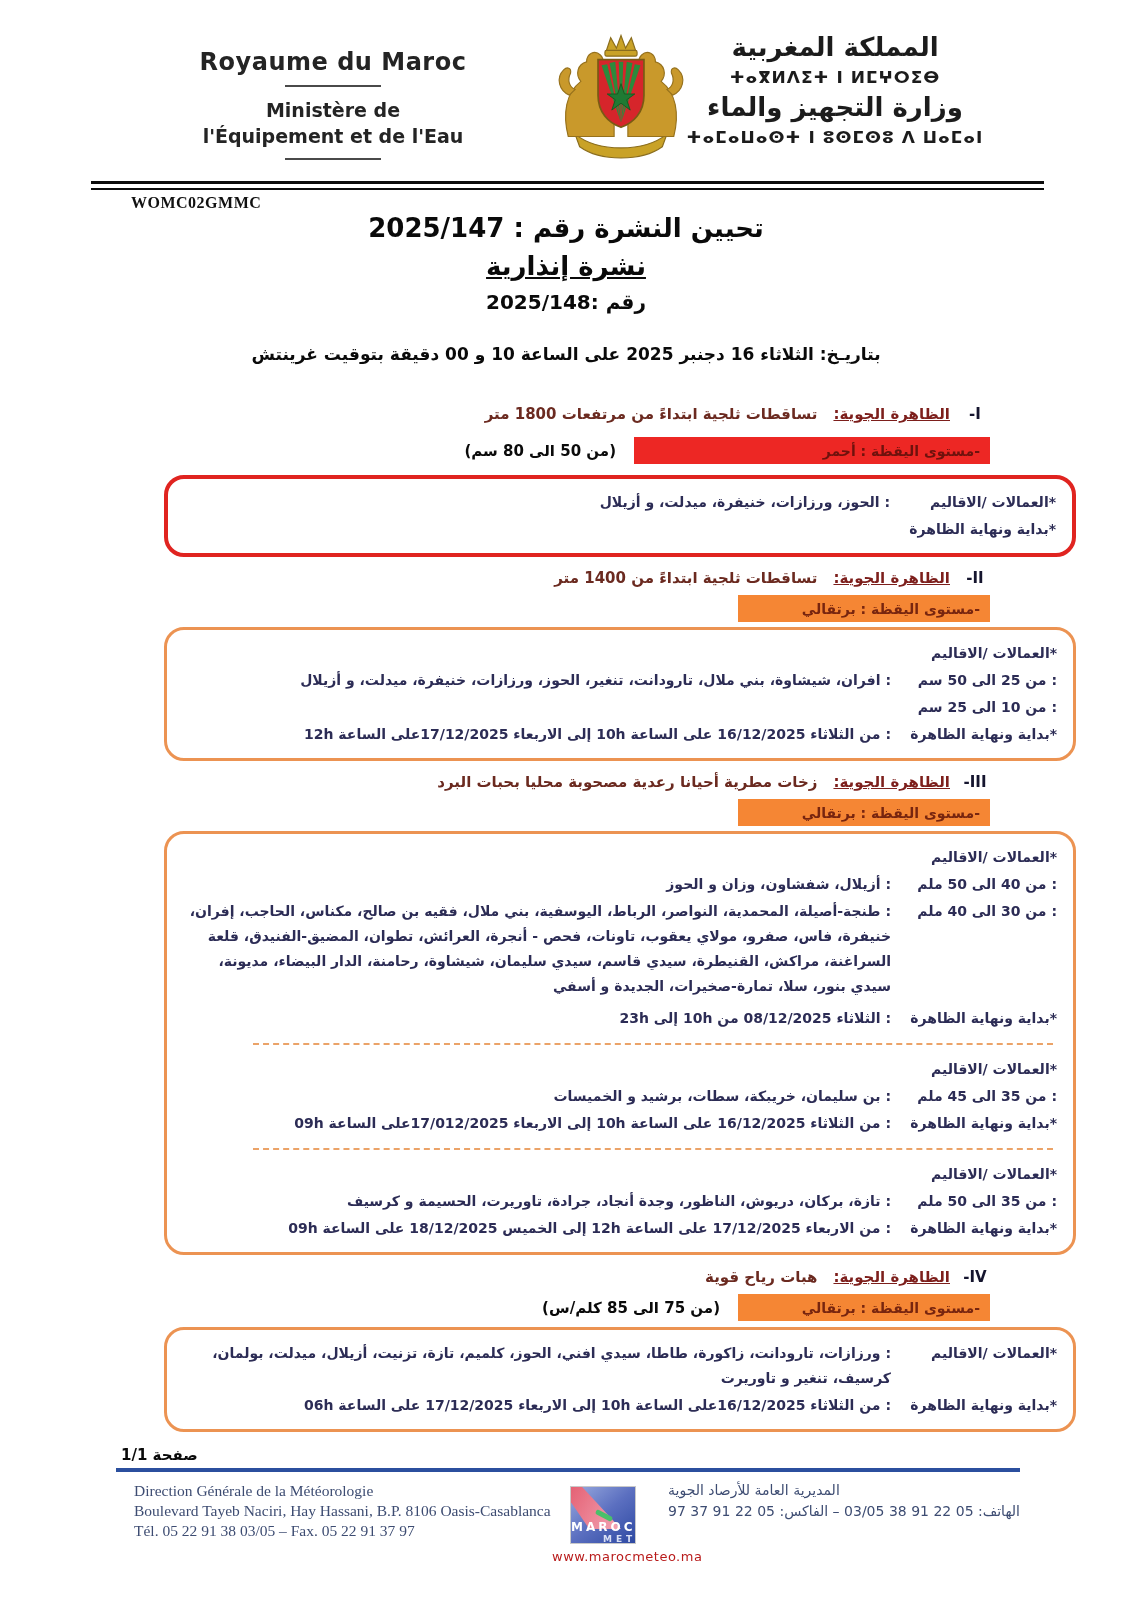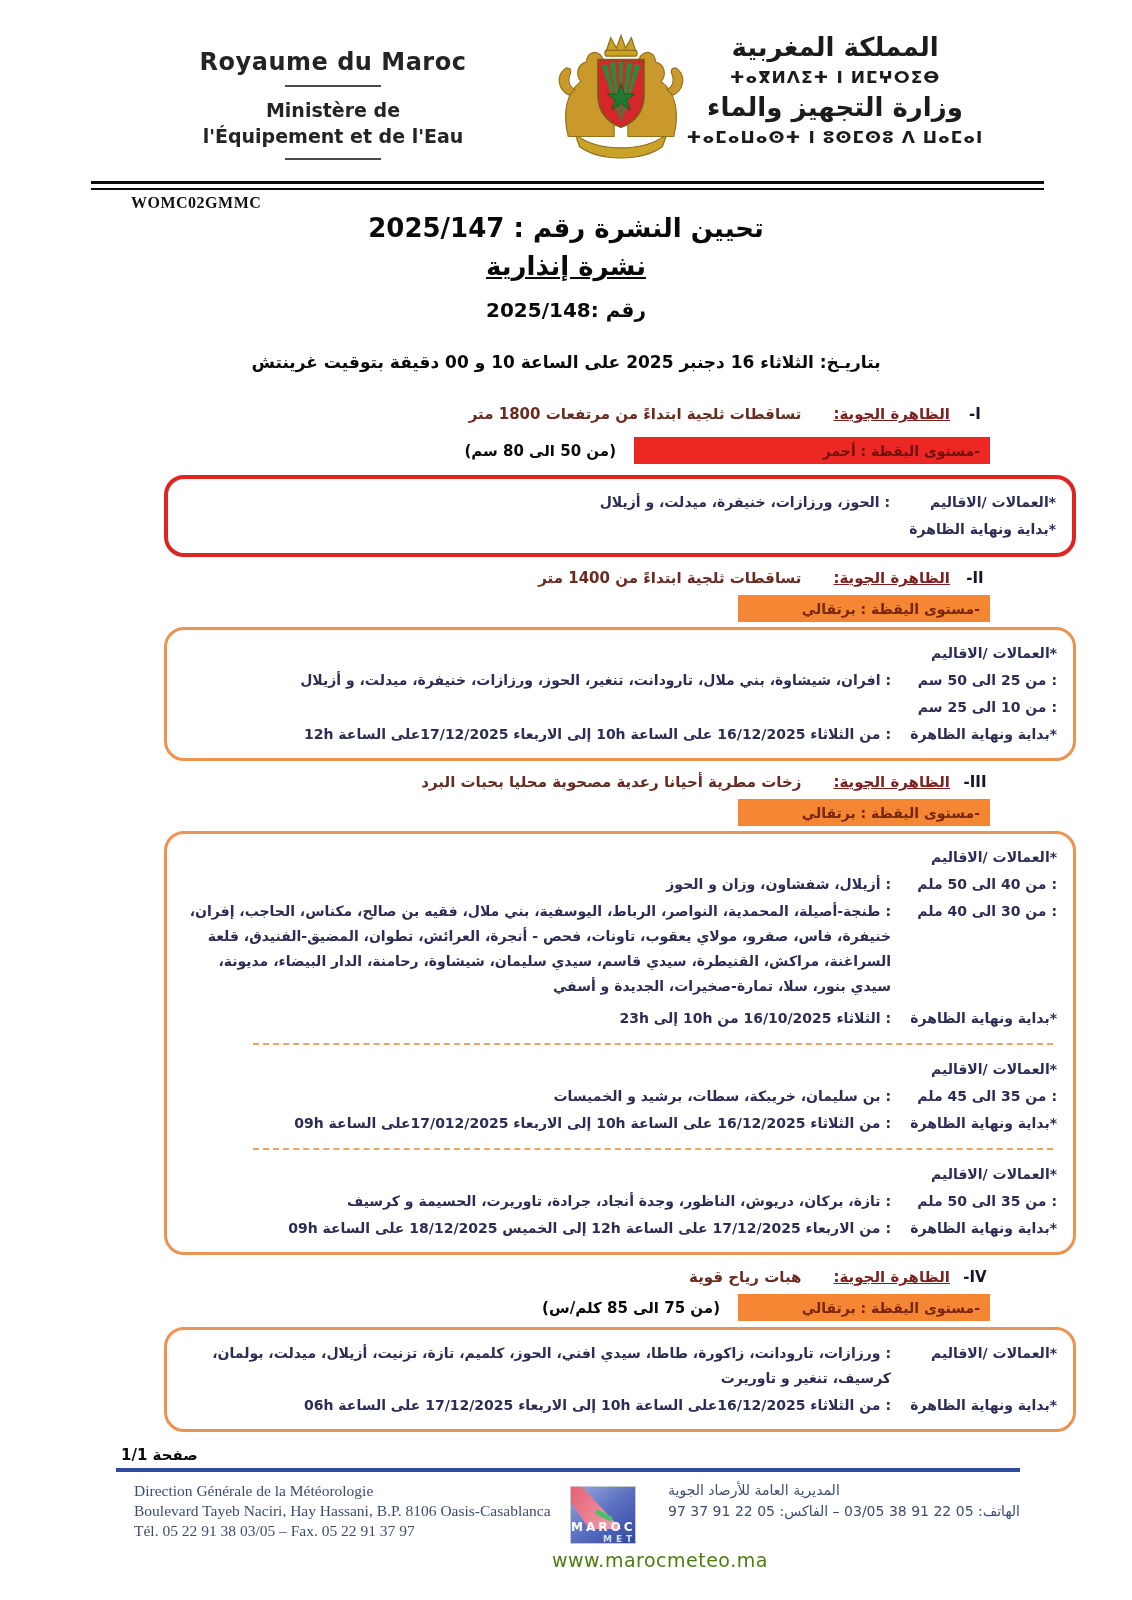--- a/index.html
+++ b/index.html
@@ -14,27 +14,27 @@
   .hdr-left .l2,.hdr-left .l3{font-size:19px;font-weight:bold;line-height:26px;}
   .crest{position:absolute;left:500px;top:24px;}
   .hdr-right{position:absolute;right:86px;top:30px;width:330px;text-align:center;direction:rtl;color:#1c1c1c;}
   .hdr-right .ar{font-size:26px;font-weight:bold;line-height:34px;}
   .hdr-right .tif{font-size:17px;font-weight:bold;letter-spacing:1px;line-height:26px;direction:ltr;}
   .sep{position:absolute;top:181px;left:45px;right:42px;height:4px;border-top:3px solid #0c0c0c;border-bottom:2px solid #0c0c0c;}
   .doc-code{position:absolute;left:85px;top:194px;font-family:"Liberation Serif",serif;font-weight:bold;font-size:16px;letter-spacing:.5px;color:#111;}
   
   .titleblock{position:absolute;top:213px;left:0;right:0;text-align:center;direction:rtl;color:#0a0a0a;}
   .t1{font-size:26px;font-weight:bold;margin-bottom:8px;}
-  .t2{font-size:26px;font-weight:bold;text-decoration:underline;margin-bottom:17px;}
+  .t2{font-size:26px;font-weight:bold;text-decoration:underline;margin-bottom:9px;}
   .t3{font-size:20px;font-weight:bold;margin-bottom:30px;}
   .tdate{font-size:17px;font-weight:bold;}
   
   .sec-head{position:absolute;left:100px;right:96px;direction:rtl;display:flex;gap:10px;align-items:flex-start;font-weight:bold;font-size:15px;}
   .numeral{flex:0 0 30px;direction:ltr;text-align:center;color:#15152e;}
-  .phen-label{color:#7d1f1c;text-decoration:underline;white-space:nowrap;margin-left:22px;}
+  .phen-label{color:#7d1f1c;text-decoration:underline;white-space:nowrap;margin-left:6px;}
   .phen-desc{color:#6b2a20;}
   .vig-row{position:absolute;left:100px;right:96px;direction:rtl;display:flex;align-items:center;gap:18px;}
   .vig-bar{height:27px;display:flex;align-items:center;font-weight:bold;font-size:14px;padding:0 10px;box-sizing:border-box;}
   .vig-red{width:356px;background:#ed2724;color:#6e120d;}
   .vig-orange{width:252px;background:#f58634;color:#77250f;}
   .vig-note{color:#0a0a0a;font-weight:bold;font-size:15px;}
   .alert-box{position:absolute;left:118px;width:912px;box-sizing:border-box;background:#fff;
     border-radius:20px;padding:9px 16px;direction:rtl;font-weight:bold;font-size:14px;color:#2c2c55;}
   .border-red{border:4px solid #e02420;}
   .border-orange{border:3px solid #ec9352;}
@@ -49,21 +49,21 @@
   .footer-fr{position:absolute;left:88px;top:1481px;font-family:"Liberation Serif",serif;font-size:15.5px;line-height:20px;color:#3d4c72;}
   .footer-ar{position:absolute;right:66px;top:1480px;direction:rtl;text-align:left;font-size:14px;line-height:21px;color:#3d4c72;}
   .footer-logo{position:absolute;left:506px;top:1486px;width:120px;}
   .logo-box{width:64px;height:56px;margin-left:18px;position:relative;overflow:hidden;
     background:linear-gradient(140deg,#9aabdf 0%,#5b6fc0 50%,#2e49a2 100%);border:1px solid #c9c9c9;}
   .logo-beam{position:absolute;top:-8px;left:-16px;width:66px;height:50px;
     background:linear-gradient(120deg,#e14f63,#f2a4b4);clip-path:polygon(0 0,30% 0,100% 100%,52% 100%);}
   .logo-spark{position:absolute;top:26px;left:24px;width:18px;height:5px;background:#49c06a;transform:rotate(28deg);border-radius:2px;}
   .logo-maroc{position:absolute;bottom:9px;left:0;right:0;text-align:center;color:#ffffff;font-weight:bold;font-size:12px;letter-spacing:3px;}
   .logo-meteo{position:absolute;bottom:-1px;left:0;right:0;text-align:center;color:#d9e0f5;font-weight:bold;font-size:9px;letter-spacing:4px;padding-left:32px;}
-  .footer-url{margin-top:5px;font-size:19px;color:#4d7c0f;letter-spacing:.5px;text-align:center;width:120px;}
+  .footer-url{margin-top:5px;font-size:13px;color:#b91c1c;letter-spacing:.5px;text-align:center;width:120px;}
 </style>
 </head>
 <body>
 
 <div class="page">
 
   <div class="hdr-left">
     <div class="l1">Royaume du Maroc</div>
     <div class="hr-sm"></div>
     <div class="l2">Ministère de</div>
@@ -181,21 +181,21 @@
       <div class="box-row">
         <span class="box-label">: من 40 الى 50 ملم</span>
         <span class="box-val">: أزيلال، شفشاون، وزان و الحوز</span>
       </div>
       <div class="box-row">
         <span class="box-label">: من 30 الى 40 ملم</span>
         <span class="box-val">: طنجة-أصيلة، المحمدية، النواصر، الرباط، اليوسفية، بني ملال، فقيه بن صالح، مكناس، الحاجب، إفران، خنيفرة، فاس، صفرو، مولاي يعقوب، تاونات، فحص - أنجرة، العرائش، تطوان، المضيق-الفنيدق، قلعة السراغنة، مراكش، القنيطرة، سيدي قاسم، سيدي سليمان، شيشاوة، رحامنة، الدار البيضاء، مديونة،  سيدي بنور، سلا، تمارة-صخيرات، الجديدة و أسفي</span>
       </div>
       <div class="box-row mt">
         <span class="box-label">*بداية ونهاية الظاهرة</span>
-        <span class="box-val">: الثلاثاء 16/10/2025 من 10h إلى 23h</span>
+        <span class="box-val">: الثلاثاء 08/12/2025 من 10h إلى 23h</span>
       </div>
     </div>
     <div class="dashed"></div>
 
     <div>
       <div class="box-row">
         <span class="box-label">*العمالات /الاقاليم</span>
       </div>
       <div class="box-row">
         <span class="box-label">: من 35 الى 45 ملم</span>

